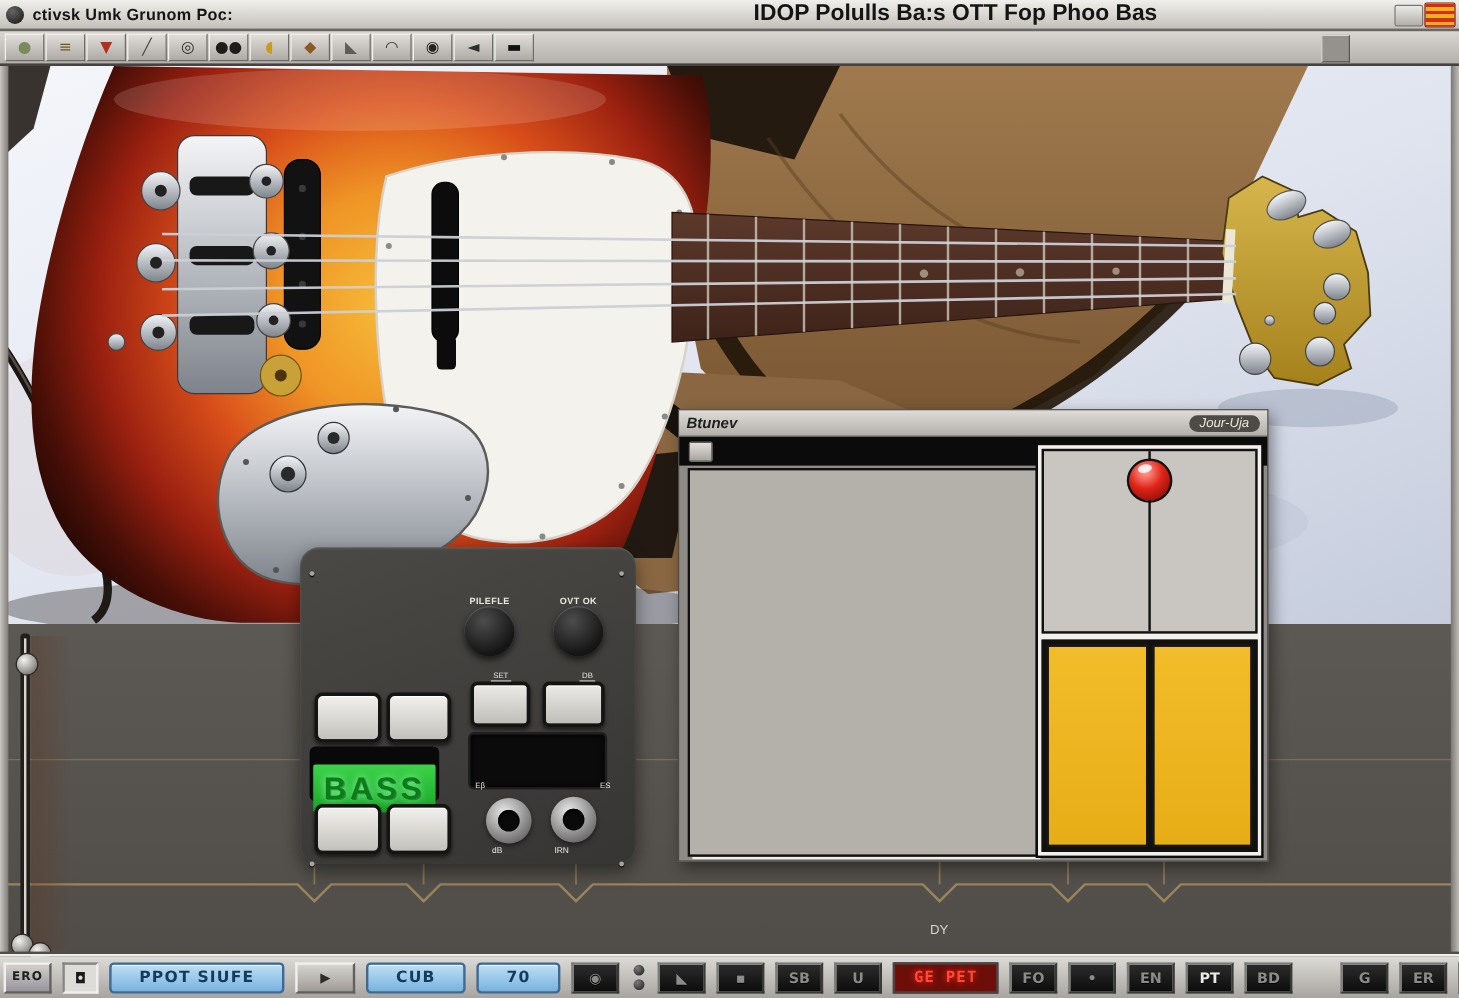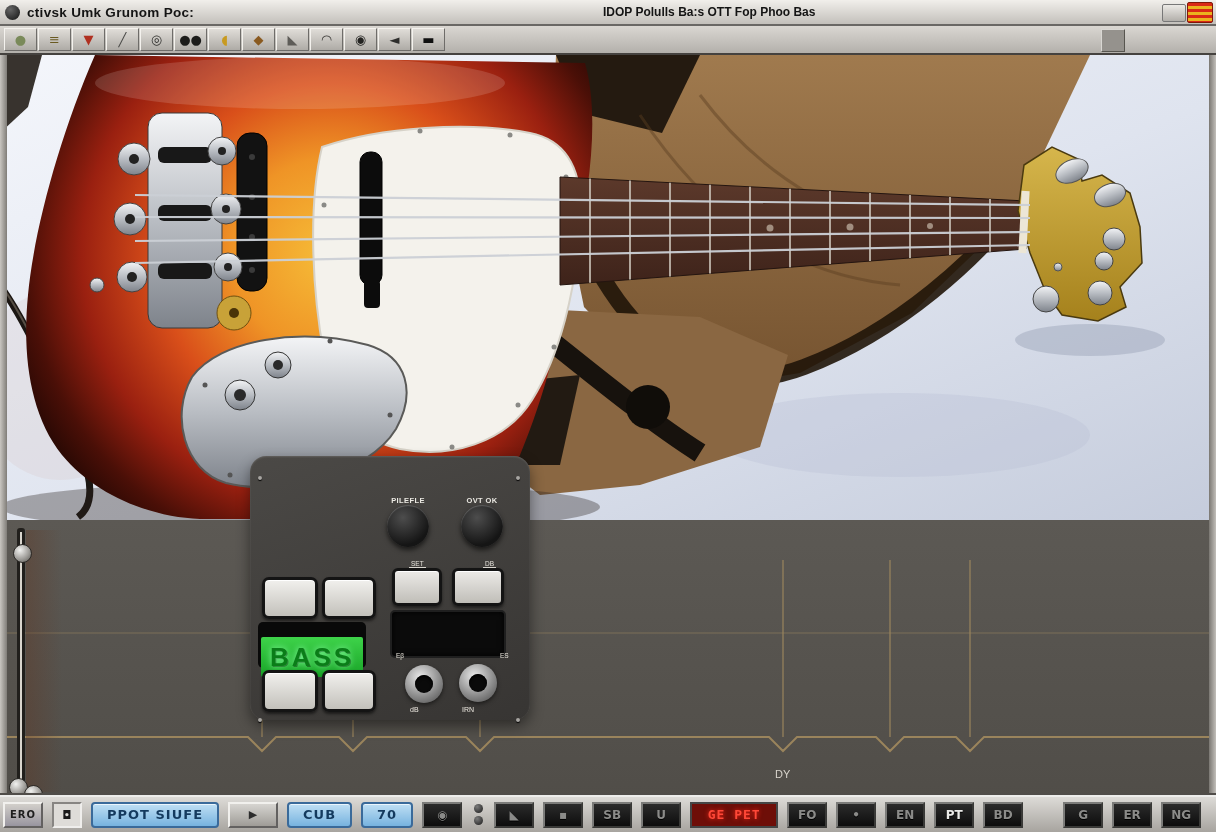--- a/index.html
+++ b/index.html
@@ -6,21 +6,21 @@
   #root{position:relative;width:1216px;height:832px;overflow:hidden;
         font-family:"Liberation Sans",sans-serif;background:#57544f;}
 
   
   .titlebar{position:absolute;left:0;top:0;width:1216px;height:26px;z-index:50;
     background:linear-gradient(#f1efeb,#c3c0bb);border-bottom:2px solid #6a6865;
     display:flex;align-items:center;box-sizing:border-box;}
   .app-icon{width:15px;height:15px;border-radius:50%;margin:0 7px 0 5px;
     background:radial-gradient(circle at 35% 30%,#666,#111);flex:0 0 auto;}
   .title-left{font-weight:bold;font-size:13.5px;color:#141414;letter-spacing:.3px;}
-  .title-center{position:absolute;left:603px;font-weight:bold;font-size:12px;color:#141414;}
+  .title-center{position:absolute;left:628px;font-weight:bold;font-size:19px;color:#141414;}
   .sys-btn{position:absolute;right:30px;top:4px;width:22px;height:16px;border:1px solid #777;
     border-radius:2px;background:linear-gradient(#eceae6,#b2afaa);}
   .close-btn{position:absolute;right:3px;top:2px;width:24px;height:19px;border:1px solid #801808;
     border-radius:2px;background:repeating-linear-gradient(180deg,#da2a16 0 3px,#eab41e 3px 6px);}
 
   .toolbar{position:absolute;left:0;top:26px;width:1216px;height:29px;z-index:50;
     background:linear-gradient(#dad7d2,#b3b0ab);border-bottom:2px solid #45423f;
     display:flex;align-items:center;padding-left:4px;box-sizing:border-box;}
   .tbar-btn{width:33px;height:23px;margin-right:1px;padding:0;cursor:default;
     background:linear-gradient(#e0ddd8,#aeaba6);border:1px solid;
@@ -140,21 +140,21 @@
     box-shadow:0 -2px 0 #504d49;display:flex;align-items:center;gap:9px;padding:0 3px;
     box-sizing:border-box;}
   .tbi{height:26px;display:flex;align-items:center;justify-content:center;flex:0 0 auto;
     box-sizing:border-box;font-family:"DejaVu Sans",sans-serif;}
   .tbi-label{font-family:inherit;}
   .tbi-ero{width:40px;background:linear-gradient(#d2cfca,#98959f);border:2px solid;
     border-color:#f1f0ed #636160 #636160 #f1f0ed;font-size:10px;font-weight:bold;color:#1e1e1e;
     letter-spacing:1px;}
   .tbi-icon{width:30px;background:#dedcd8;border:2px solid;border-color:#878582 #efeeec #efeeec #878582;
     color:#1a1a1a;font-size:12px;}
-  .tbi-blue{padding:0 14px;min-width:46px;border-radius:4px;border:2px solid #3a6a9a;
+  .tbi-blue{padding:0 23px;min-width:46px;border-radius:4px;border:2px solid #3a6a9a;
     background:linear-gradient(#bfdff4,#77b3df);box-shadow:inset 0 1px 0 #eaf5fc;
     font-weight:bold;font-size:13px;color:#143a5e;letter-spacing:1px;}
   .tbi-arrow{width:50px;background:linear-gradient(#d6d4d0,#9f9c97);border:2px solid;
     border-color:#f1f0ed #636160 #636160 #f1f0ed;color:#2c2c2c;font-size:11px;}
   .tbi-black{min-width:40px;padding:0 6px;border:2px solid;
     border-color:#7b7b79 #393937 #393937 #7b7b79;background:linear-gradient(#2b2b2b,#0d0d0d);
     color:#8b8b89;font-weight:bold;font-size:12px;text-shadow:0 1px 0 #000;}
   .tbi-black.bright{color:#eaeae8;}
   .tbi-red{width:88px;border:2px solid #454545;background:#6e0e08;color:#ff4838;
     font-family:"DejaVu Sans Mono",monospace;font-weight:bold;font-size:13px;letter-spacing:1px;
@@ -374,20 +374,44 @@
     <div class="p-jack p-j1"></div>
     <div class="p-jack p-j2"></div>
     <div class="p-jl p-jl1">dB</div>
     <div class="p-jl p-jl2">IRN</div>
     <div class="p-screw p-sc1"></div>
     <div class="p-screw p-sc2"></div>
     <div class="p-screw p-sc3"></div>
     <div class="p-screw p-sc4"></div>
   </div>
 
+  <div class="dialog">
+    <div class="dlg-title">
+      <span class="dlg-title-text">Btunev</span>
+      <span class="dlg-badge">Jour-Uja</span>
+    </div>
+    <div class="dlg-black">
+      <div class="dlg-blk-btn"></div>
+      <span class="dlg-status1">Ω IJT</span>
+      <span class="dlg-status2">⊞, 20TRLB</span>
+    </div>
+    <div class="dlg-content-left"></div>
+    <div class="dlg-right-panel">
+      <div class="rp-frame">
+        <div class="rp-top">
+          <div class="rp-divider"></div>
+          <div class="rp-ball"></div>
+        </div>
+        <div class="rp-bottom">
+          <div class="rp-yellow"></div>
+          <div class="rp-yellow"></div>
+        </div>
+      </div>
+    </div>
+  </div>
 
   <div class="titlebar">
     <div class="app-icon"></div>
     <span class="title-left">ctivsk Umk Grunom Poc:</span>
     <span class="title-center">IDOP Polulls Ba:s OTT Fop Phoo Bas</span>
     <div class="sys-btn"></div>
     <div class="close-btn"></div>
   </div>
 
   <div class="toolbar">

